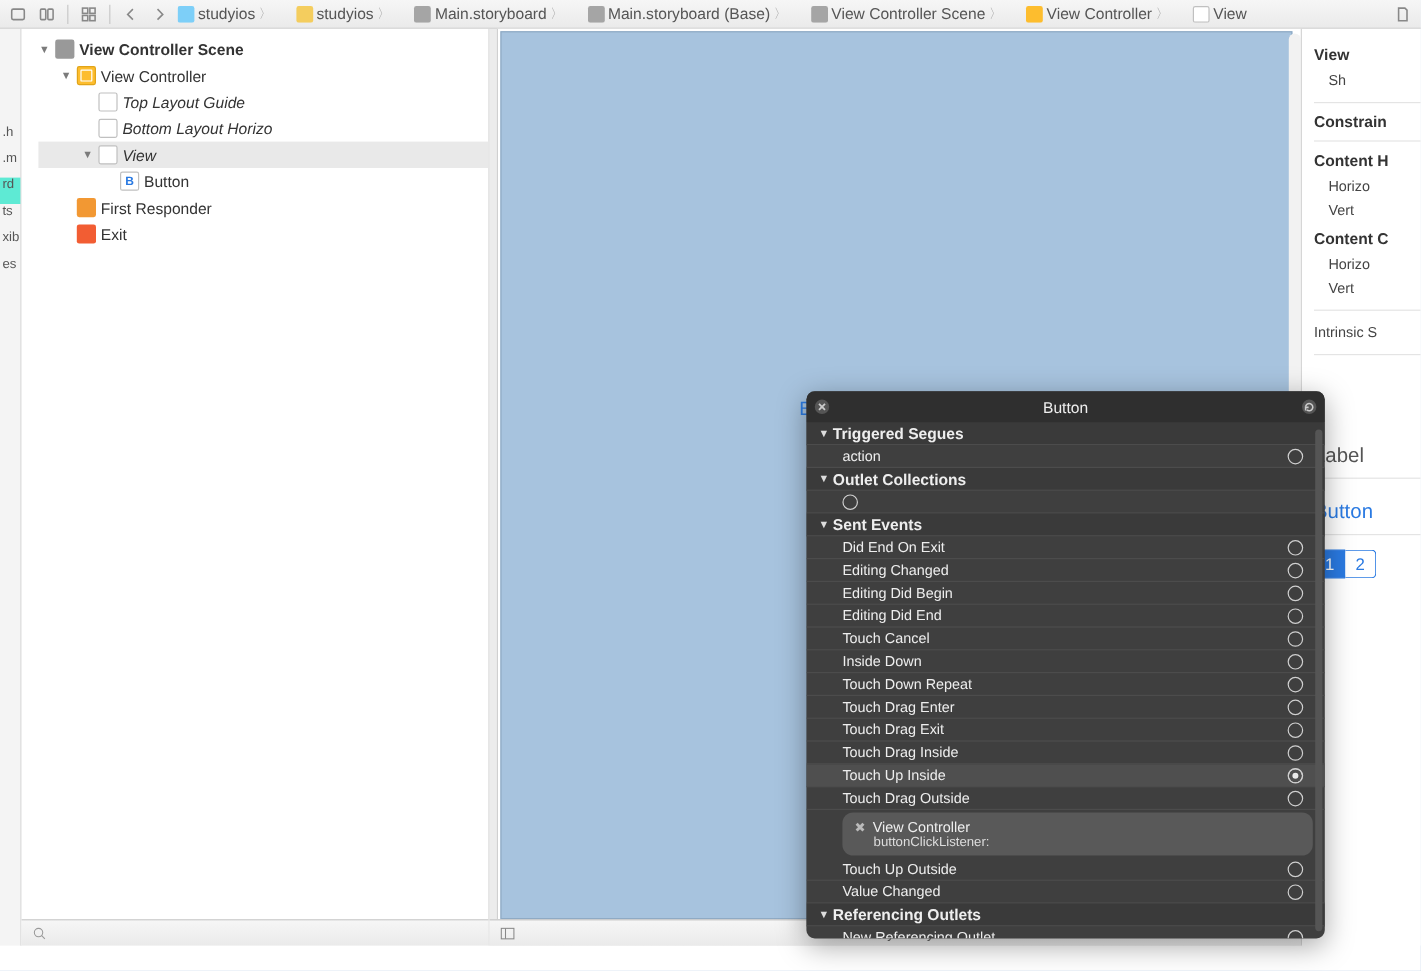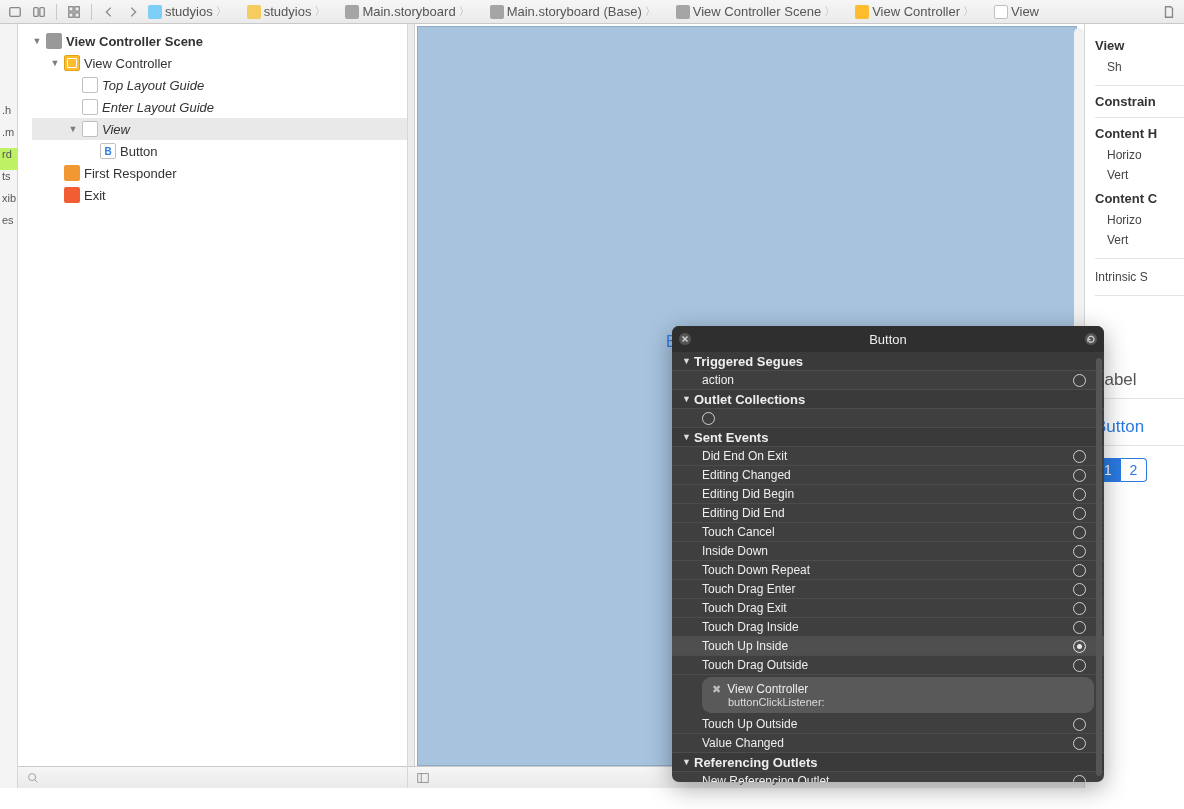--- a/index.html
+++ b/index.html
@@ -14,21 +14,21 @@
   .crumbs { display:flex; align-items:center; gap:20px; flex:1; overflow:hidden; white-space:nowrap;}
   .crumb { display:flex; align-items:center; gap:3px; color:#555;}
   .crumb .ic { width:14px; height:14px; border-radius:2px; display:flex; align-items:center; justify-content:center;}
   .crumb .chev { color:#aaa; font-size:11px;}
 
   .main { display:flex; height:764px; }
 
   
   .left-sliver { width:18px; background:#f4f4f4; border-right:1px solid #d6d6d6; display:flex; flex-direction:column; padding-top:80px; }
   .left-sliver .row { height:22px; font-size:11px; color:#555; padding-left:2px; }
-  .left-sliver .row.sel { background:#bef264; }
+  .left-sliver .row.sel { background:#5eead4; }
 
   
   .outline { width:390px; border-right:1px solid #d6d6d6; position:relative; background:#fff; }
   .outline .inner { padding:6px 0 0 14px; }
   .node { display:flex; align-items:center; height:22px; gap:4px; cursor:default;}
   .node .tri { width:10px; text-align:center; color:#7b7b7b; font-size:9px; }
   .node .ic { width:16px; height:16px; border-radius:2px; display:flex;align-items:center;justify-content:center;}
   .node .lbl { font-size:13px; }
   .node.bold .lbl { font-weight:600; }
   .node.sel { background:#e9e9e9; }
@@ -199,21 +199,21 @@
           <span class="lbl">View Controller</span>
         </div>
       <div class="node indent2">
           <span class="tri"></span>
           <span class="ic ic-layout"></span>
           <span class="lbl">Top Layout Guide</span>
         </div>
       <div class="node indent2">
           <span class="tri"></span>
           <span class="ic ic-layout"></span>
-          <span class="lbl">Enter Layout Guide</span>
+          <span class="lbl">Bottom Layout Horizo</span>
         </div>
       <div class="node indent2 sel">
           <span class="tri">▼</span>
           <span class="ic ic-view"></span>
           <span class="lbl">View</span>
         </div>
       <div class="node indent3">
           <span class="tri"></span>
           <span class="ic ic-btn">B</span>
           <span class="lbl">Button</span>

